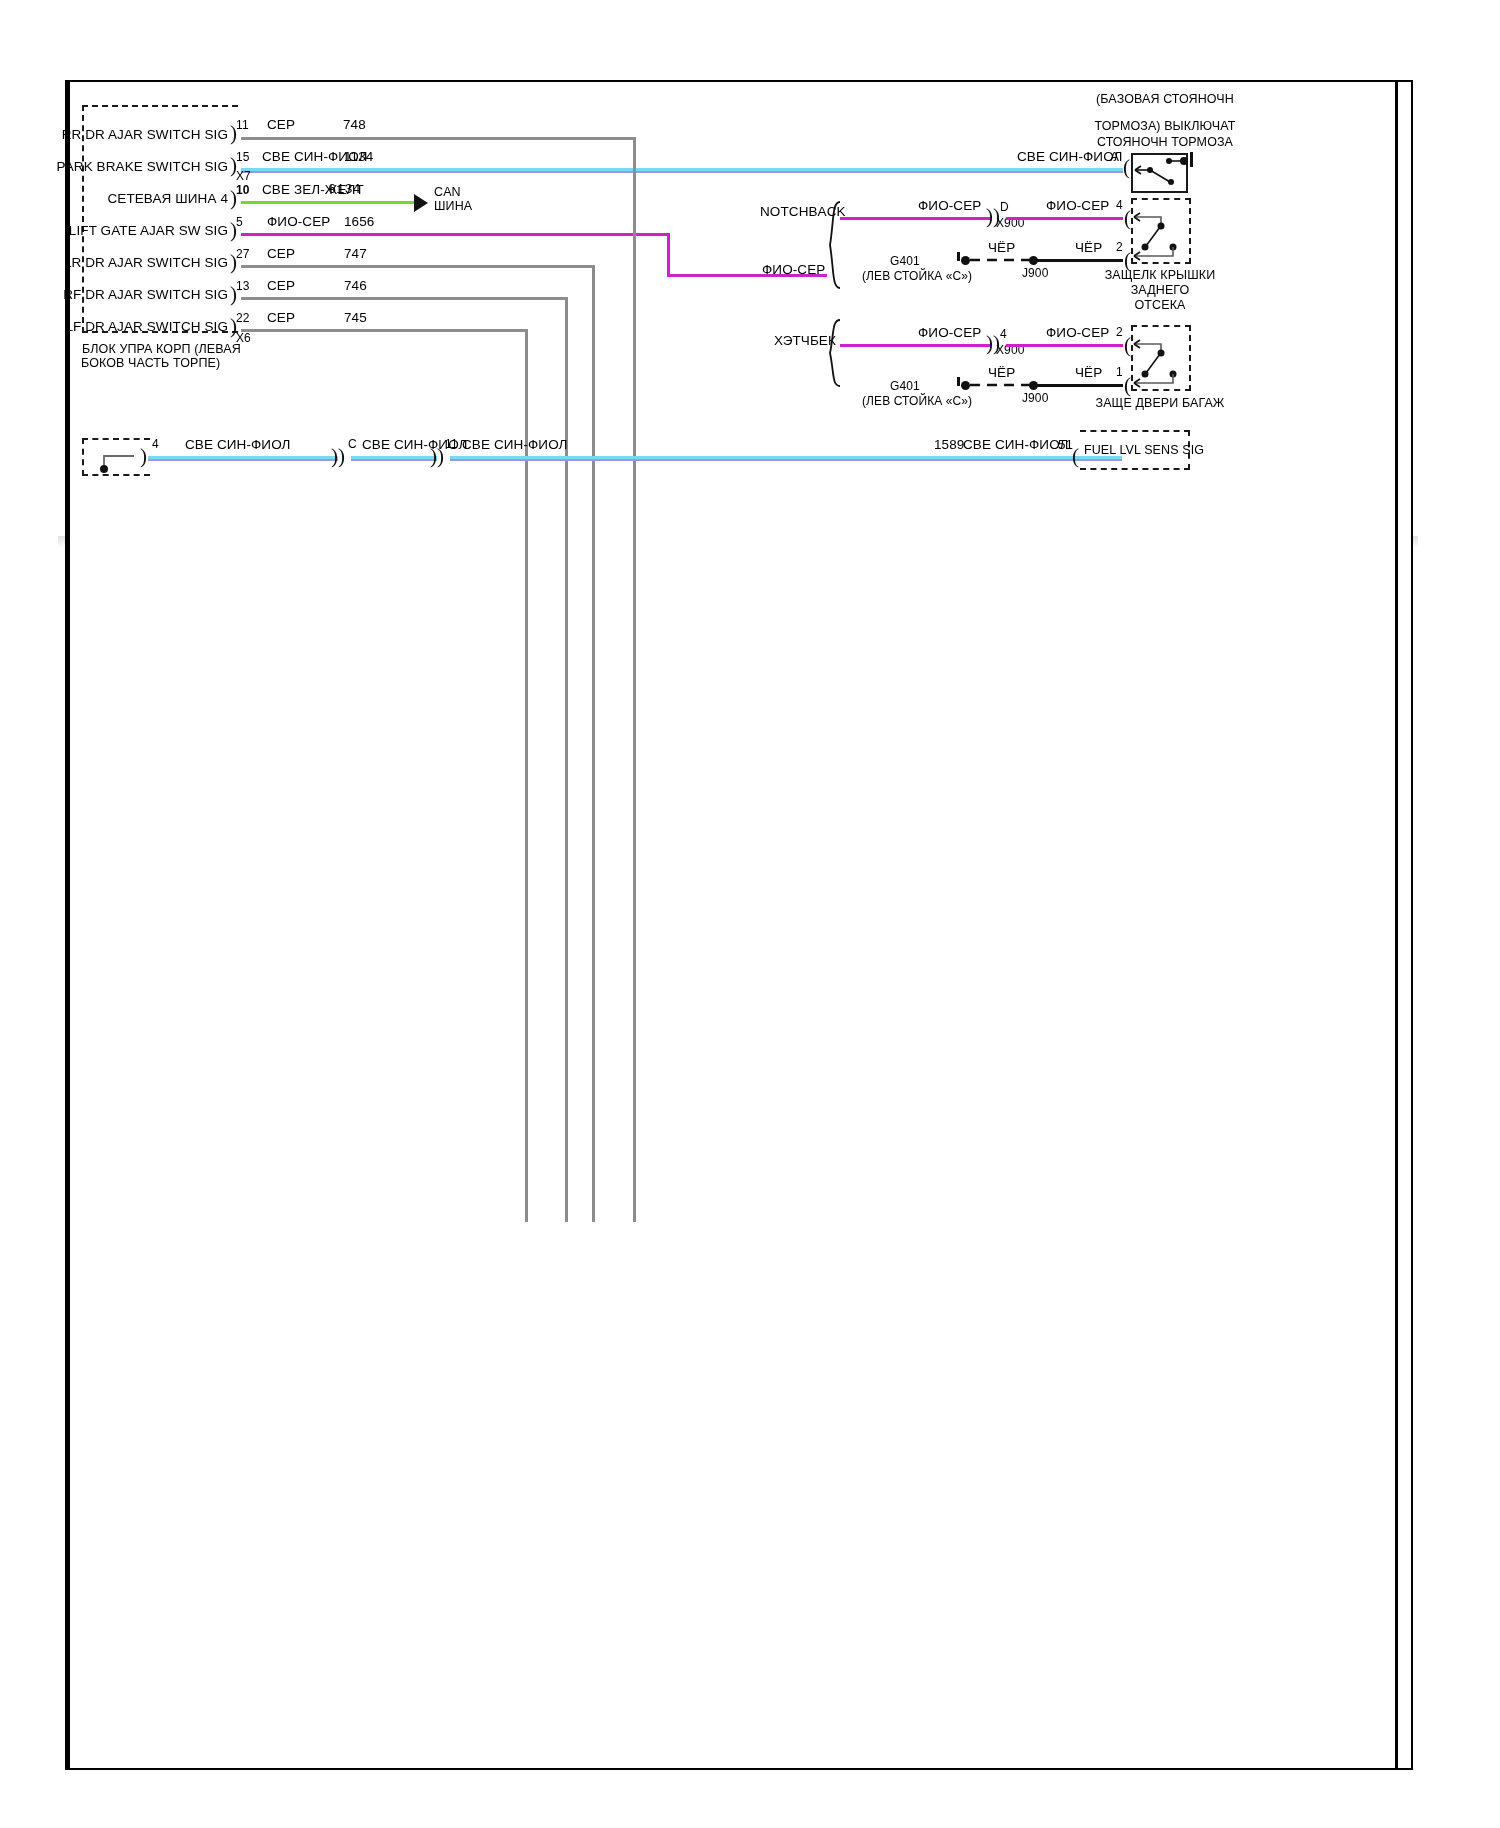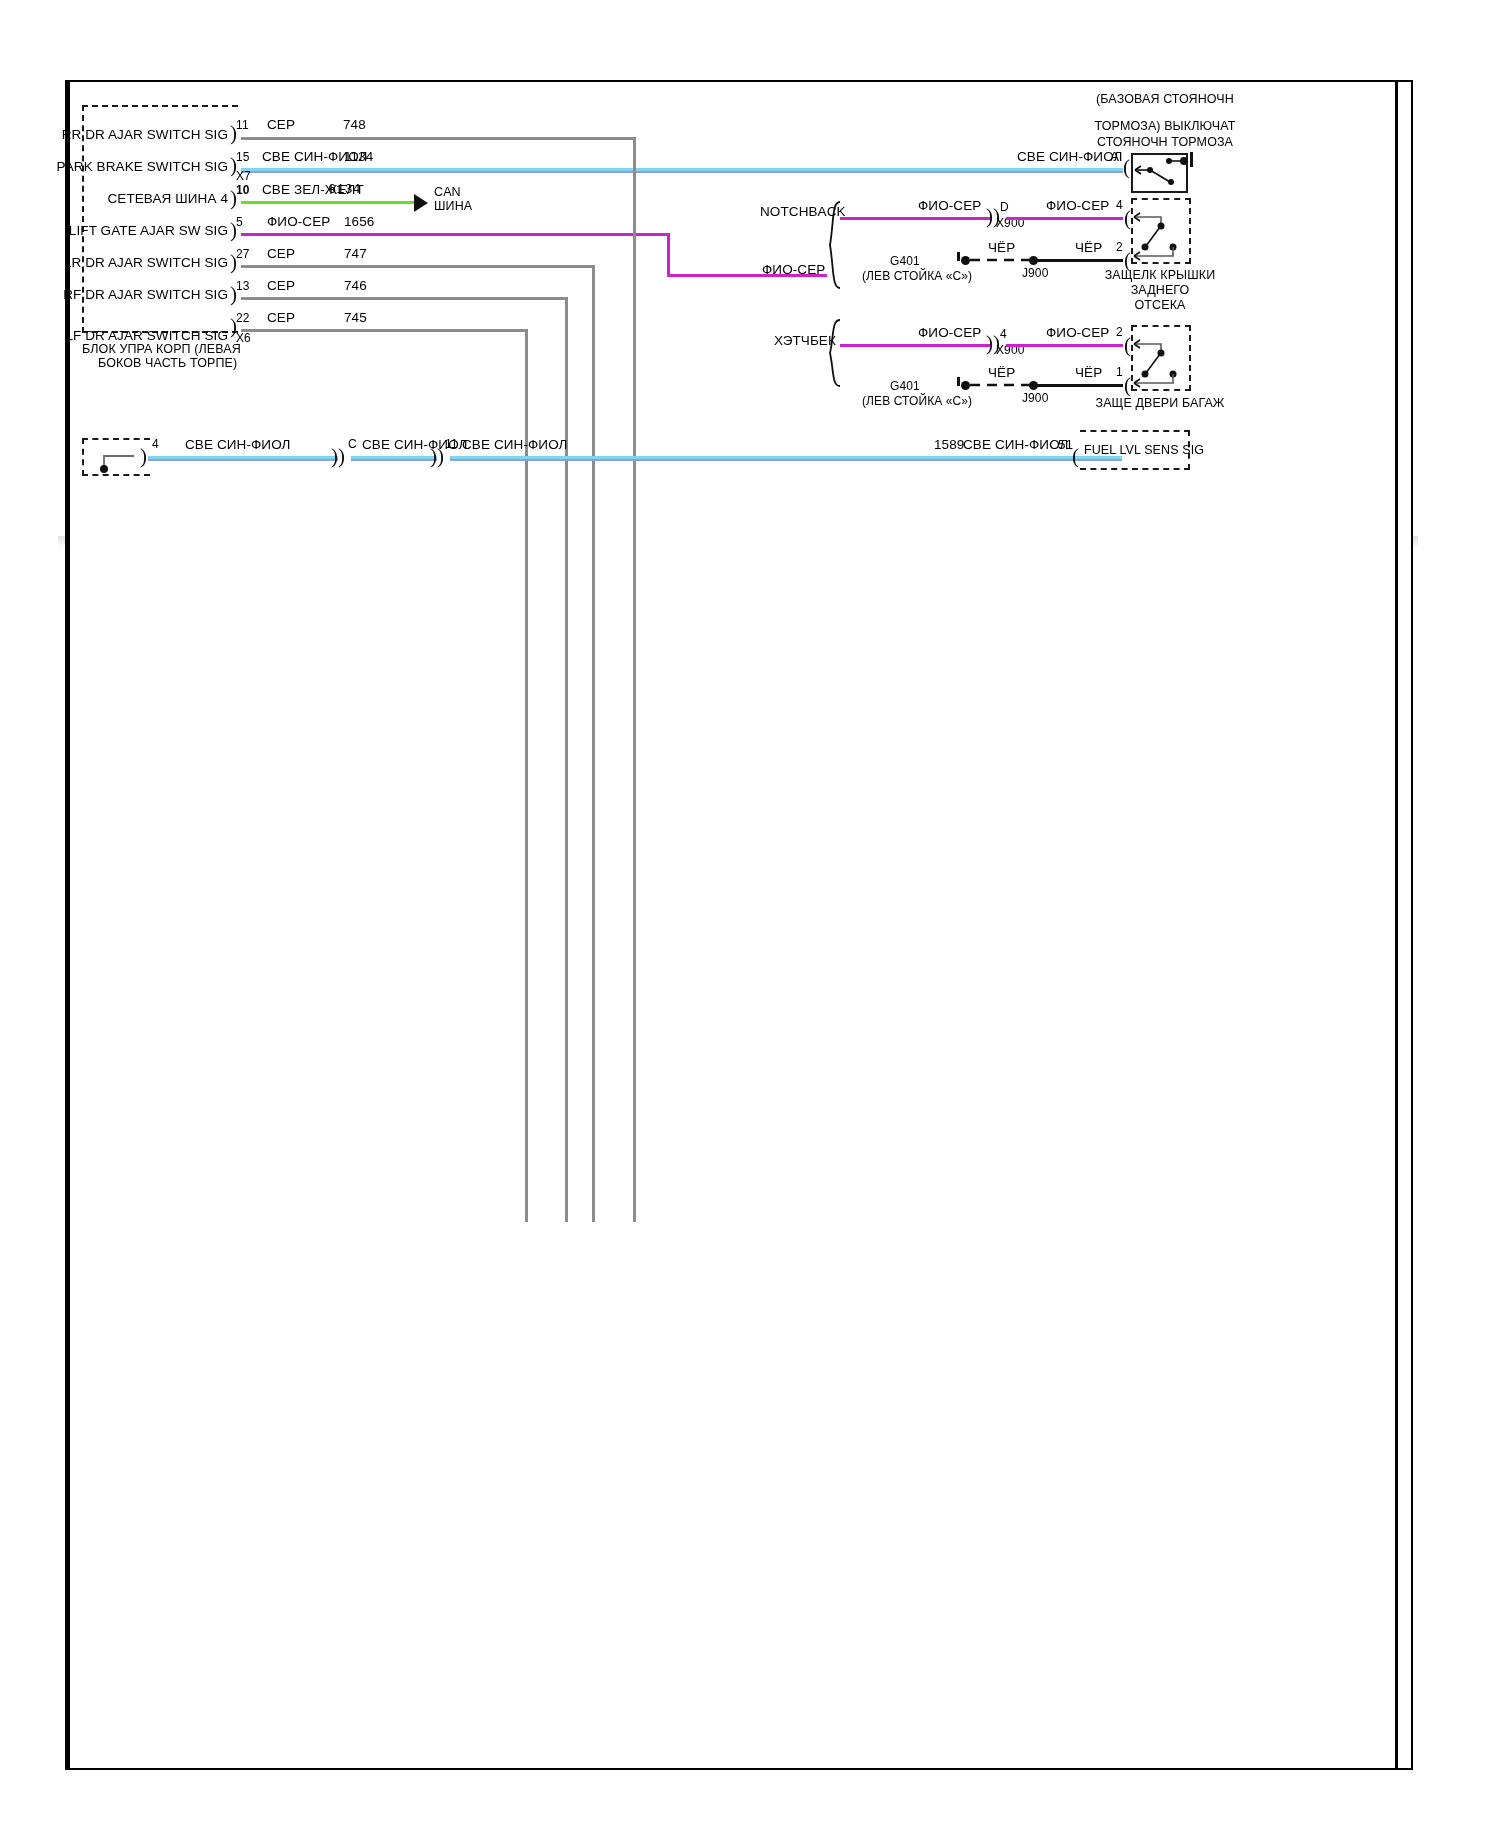--- a/index.html
+++ b/index.html
@@ -243,35 +243,35 @@
   <div class="lbl" style="left:344px;top:246px;">747</div>
   <div class="wire h w-gray" style="left:241px;top:265px;width:354px;"></div>
 
   <div class="lbl r" style="left:0px;top:287px;width:228px;">RF DR AJAR SWITCH SIG</div>
   <div class="conn" style="left:230px;top:284px;">)</div>
   <div class="lbl xs" style="left:236px;top:279px;">13</div>
   <div class="lbl" style="left:267px;top:278px;">СЕР</div>
   <div class="lbl" style="left:344px;top:278px;">746</div>
   <div class="wire h w-gray" style="left:241px;top:297px;width:327px;"></div>
 
-  <div class="lbl r" style="left:0px;top:328px;width:228px;">LF DR AJAR SWITCH SIG</div>
+  <div class="lbl r" style="left:0px;top:319px;width:228px;">LF DR AJAR SWITCH SIG</div>
   <div class="conn" style="left:230px;top:316px;">)</div>
   <div class="lbl xs" style="left:236px;top:311px;">22</div>
   <div class="lbl" style="left:267px;top:310px;">СЕР</div>
   <div class="lbl" style="left:344px;top:310px;">745</div>
   <div class="wire h w-gray" style="left:241px;top:329px;width:287px;"></div>
   <div class="lbl xs" style="left:236px;top:331px;">X6</div>
 
   <div class="wire v w-gray" style="left:633px;top:137px;height:1085px;"></div>
   <div class="wire v w-gray" style="left:592px;top:265px;height:957px;"></div>
   <div class="wire v w-gray" style="left:565px;top:297px;height:925px;"></div>
   <div class="wire v w-gray" style="left:525px;top:329px;height:893px;"></div>
 
   <div class="lbl sm" style="left:82px;top:342px;">БЛОК УПРА КОРП (ЛЕВАЯ</div>
-  <div class="lbl sm" style="left:98px;top:356px;">БОКОВ ЧАСТЬ ТОРПЕ)</div>
+  <div class="lbl sm" style="left:81px;top:356px;">БОКОВ ЧАСТЬ ТОРПЕ)</div>
 
   <div class="lbl sm c" style="left:1015px;top:92px;width:300px;">(БАЗОВАЯ СТОЯНОЧН</div>
   <div class="lbl sm c" style="left:1015px;top:119px;width:300px;">ТОРМОЗА) ВЫКЛЮЧАТ</div>
   <div class="lbl sm c" style="left:1015px;top:135px;width:300px;">СТОЯНОЧН ТОРМОЗА</div>
   <div class="lbl" style="left:1017px;top:149px;">СВЕ СИН-ФИОЛ</div>
   <div class="lbl" style="left:1110px;top:149px;">A</div>
   <div class="conn1" style="left:1123px;top:157px;">(</div>
   <div class="solidbox" style="left:1131px;top:153px;width:57px;height:40px;"></div>
 
   <svg style="position:absolute;left:1131px;top:153px;width:57px;height:40px;">

